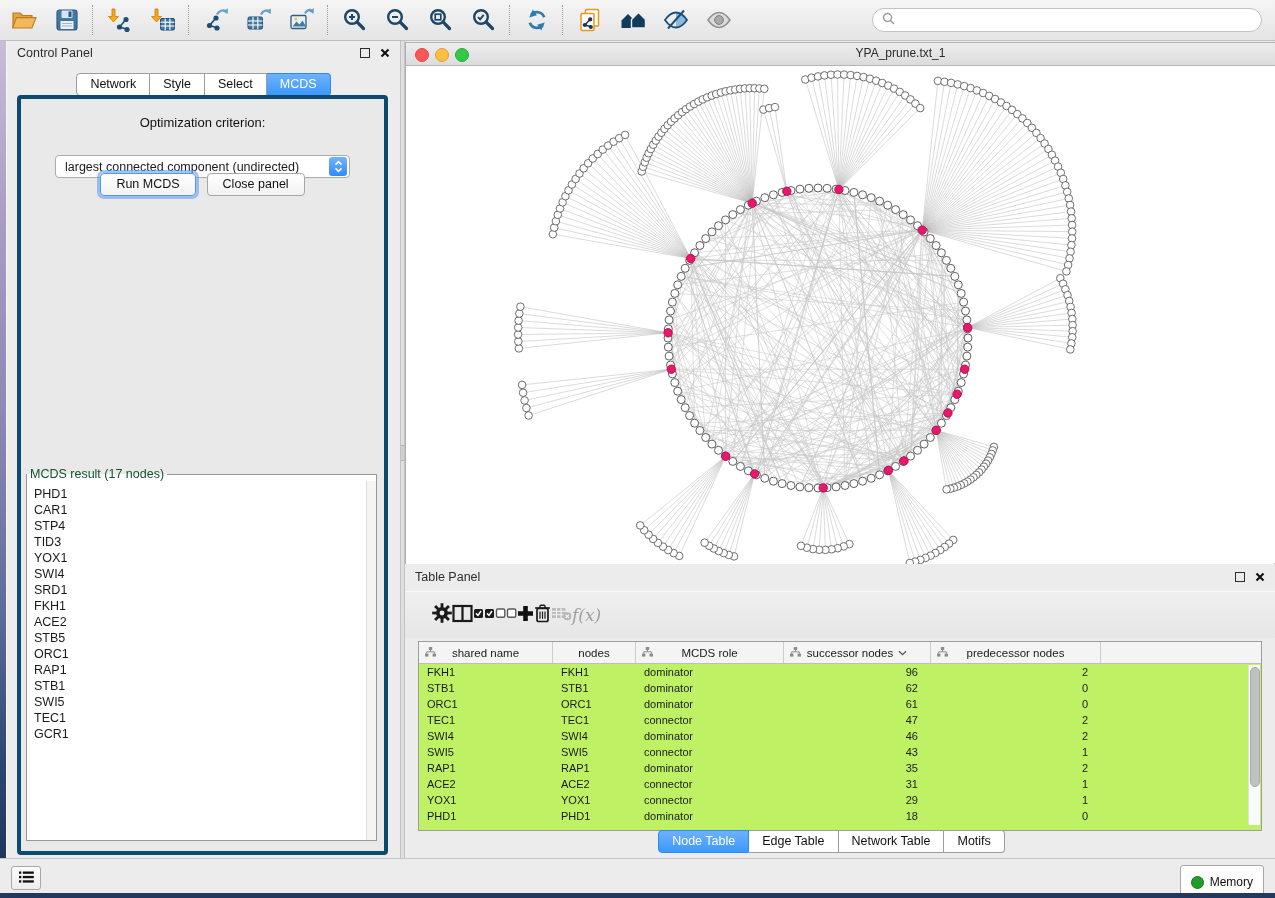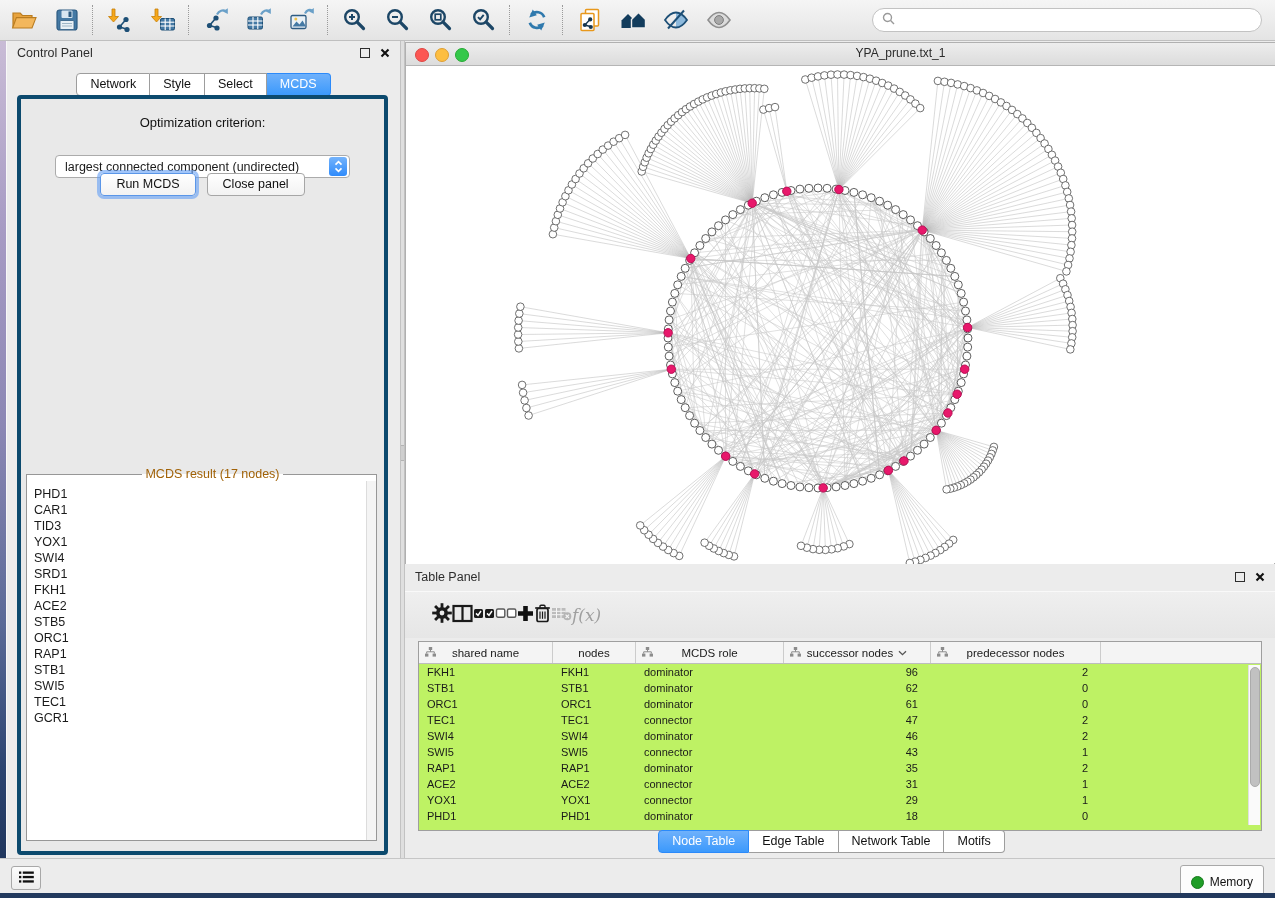--- a/index.html
+++ b/index.html
@@ -54,21 +54,21 @@
   #criterion .val{flex:1;font-size:12.5px;padding-left:9px;white-space:nowrap;overflow:hidden;}
   #criterion .stepper{width:18px;height:19px;margin:1px 2px 1px 0;border-radius:3px;
     background:linear-gradient(#74b3fb,#2f8bfb);display:flex;align-items:center;justify-content:center;}
   #cp-buttons{position:absolute;left:0;right:0;top:74px;display:flex;justify-content:center;gap:11px;}
   .btn{font-size:12.5px;background:linear-gradient(#ffffff,#f2f2f2);border:1px solid #a6a6a6;
     border-radius:4px;padding:3px 15px 4px;color:#111;}
   .btn.focus-ring{box-shadow:0 0 0 3px rgba(98,158,245,.6);border-color:#5a96e8;}
 
   #mcds-fieldset{position:absolute;left:5px;right:7px;top:368px;height:372px;
     background:#fff;border:1px solid #979797;margin:0;padding:0;}
-  #mcds-legend{font-size:12.5px;padding:0 3px;margin-left:11px;color:#a16207;text-align:center;}
+  #mcds-legend{font-size:12.5px;padding:0 3px;margin-left:0;color:#14532d;}
   #mcds-list{position:absolute;left:1px;top:2px;right:10px;bottom:1px;overflow:hidden;
     font-size:12.5px;line-height:16px;padding:3px 0 0 6px;}
   #mcds-scroll{position:absolute;top:0;right:0;bottom:0;width:9px;background:#f4f4f4;
     border-left:1px solid #dcdcdc;}
 
   
   #v-divider{left:400px;top:41px;width:5px;height:817px;background:#dfdfdf;
     border-left:1px solid #c2c2c2;border-right:1px solid #c2c2c2;box-sizing:border-box;}
   #v-grip{position:absolute;left:0;right:0;top:404px;height:14px;background:#cfcfcf;
     border-top:1px solid #b3b3b3;border-bottom:1px solid #b3b3b3;}
@@ -365,20 +365,21 @@
     </div>
     <div id="cp-buttons">
       <button class="btn focus-ring">Run MCDS</button>
       <button class="btn">Close panel</button>
     </div>
     <fieldset id="mcds-fieldset">
       <legend id="mcds-legend">MCDS result (17 nodes)</legend>
       <div id="mcds-list">
           <div>PHD1</div>
           <div>CAR1</div>
+          <div>STP4</div>
           <div>TID3</div>
           <div>YOX1</div>
           <div>SWI4</div>
           <div>SRD1</div>
           <div>FKH1</div>
           <div>ACE2</div>
           <div>STB5</div>
           <div>ORC1</div>
           <div>RAP1</div>
           <div>STB1</div>

